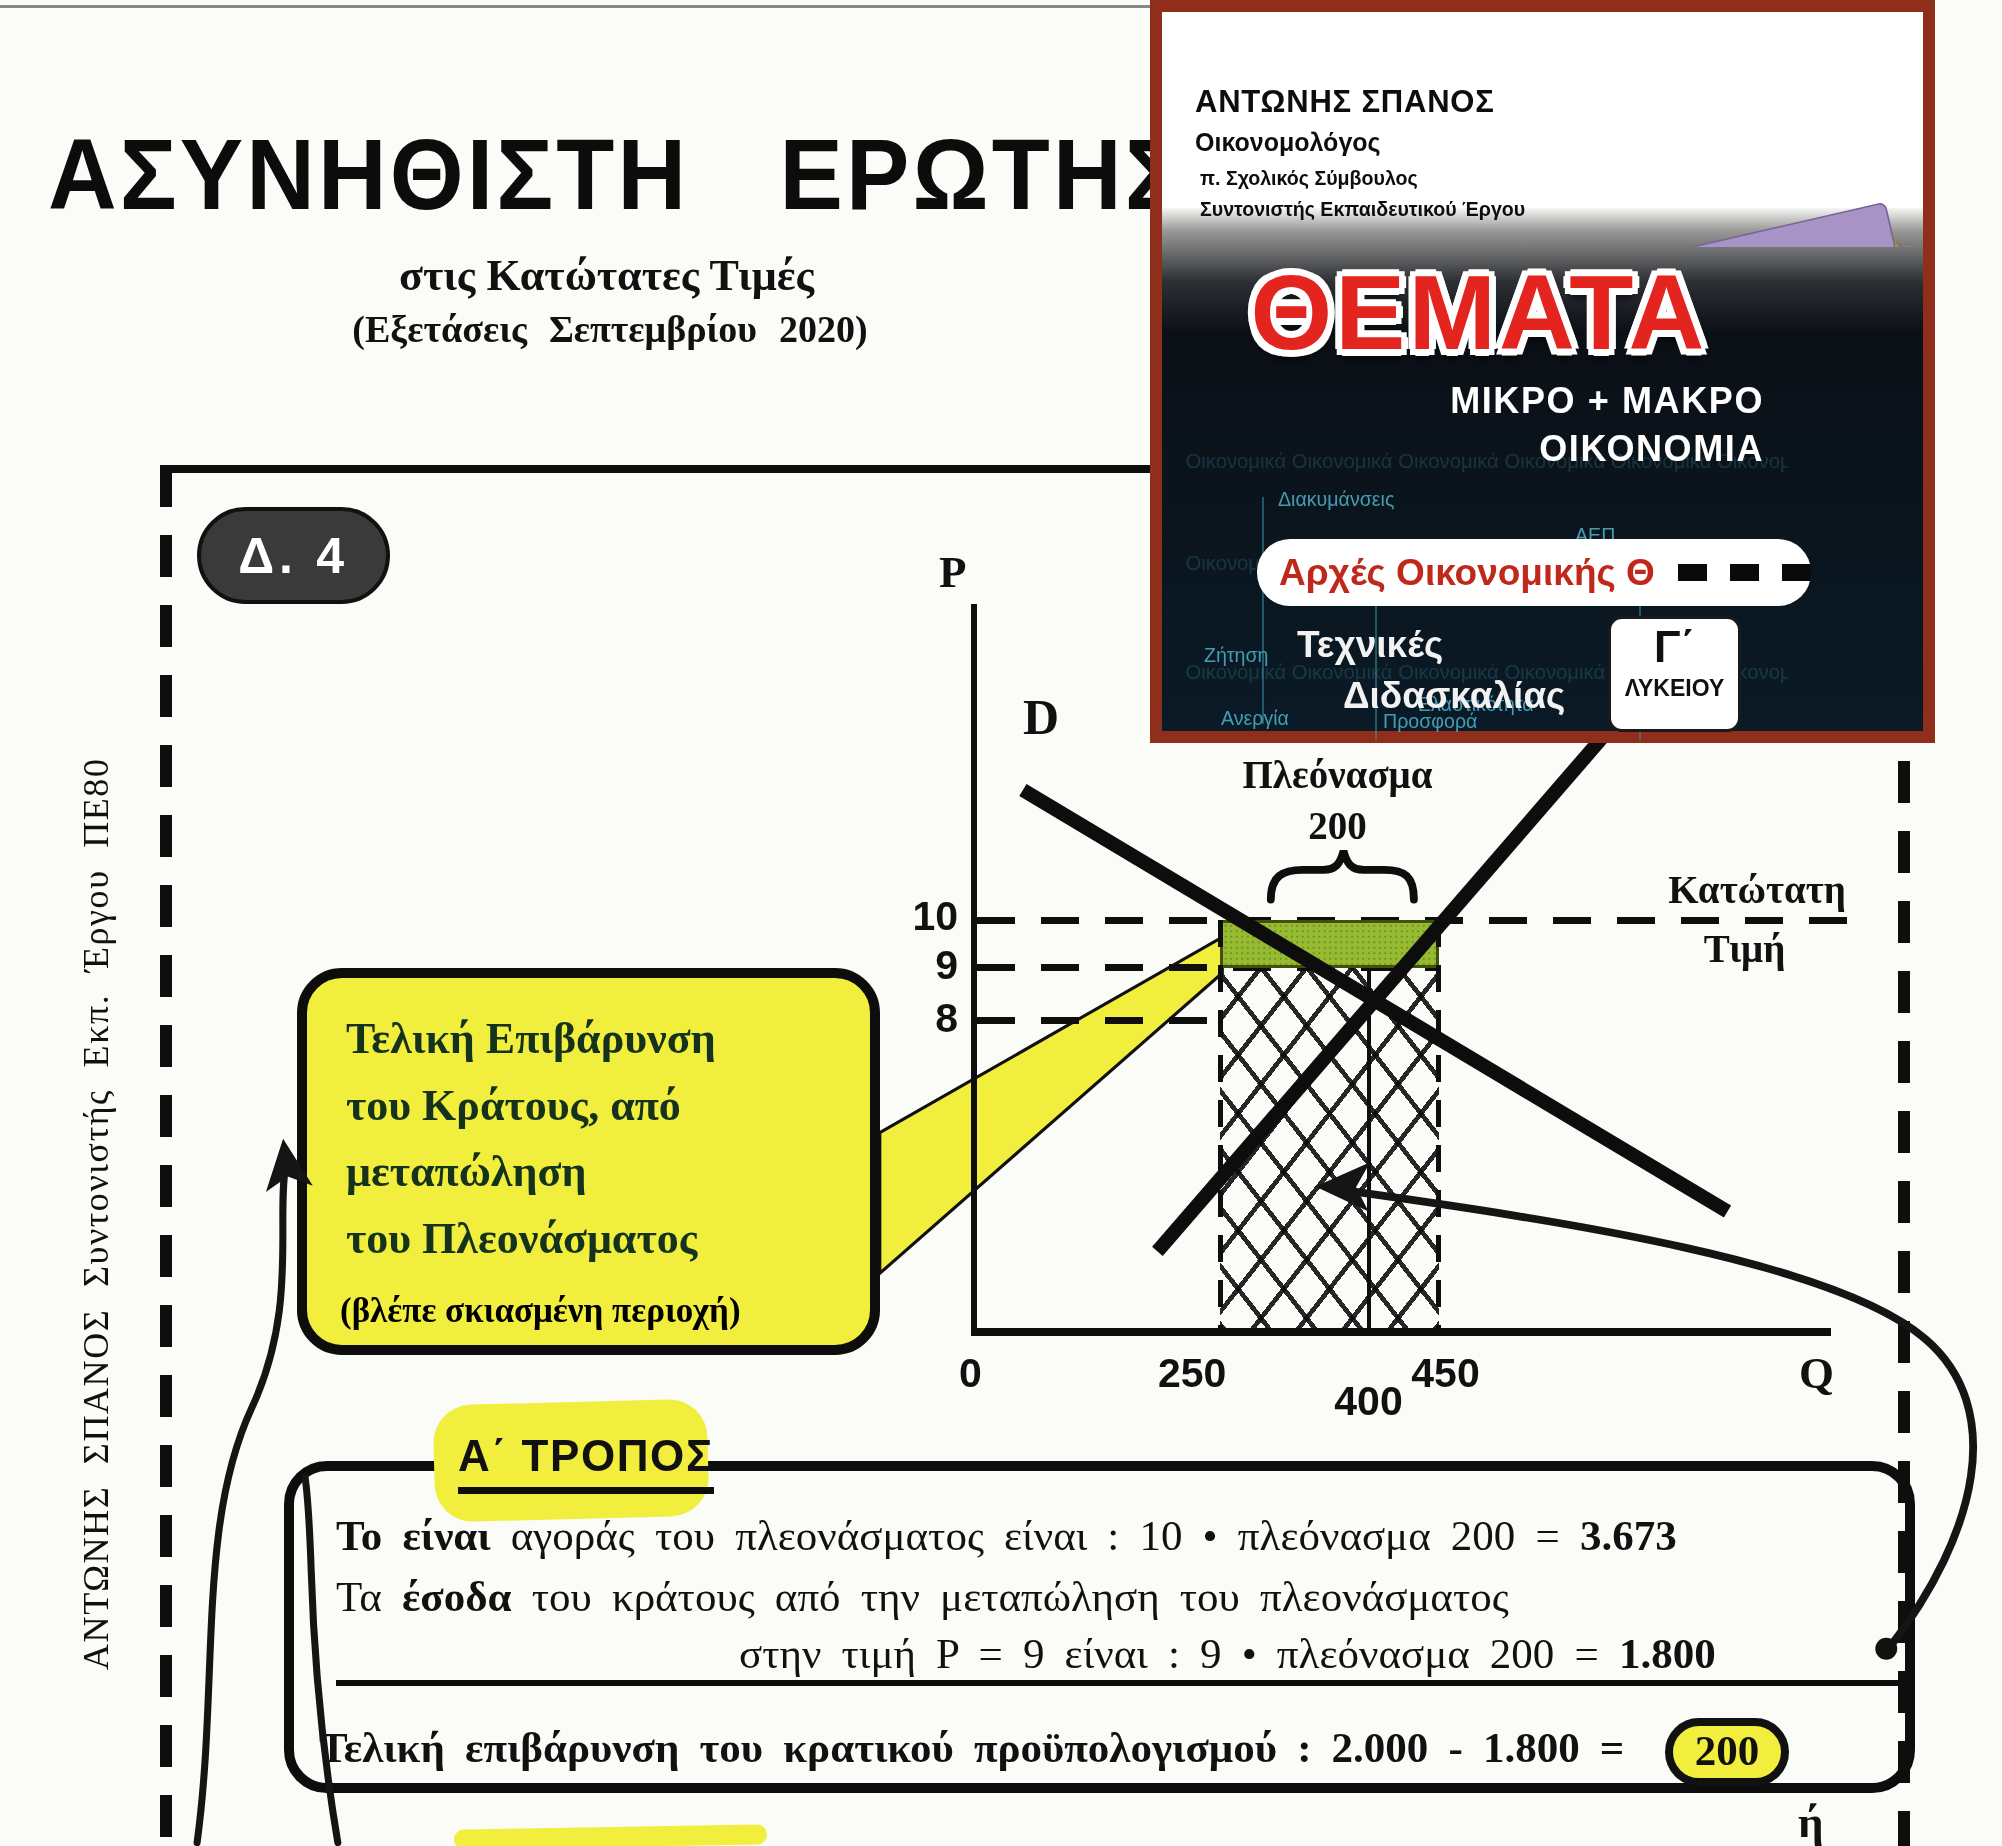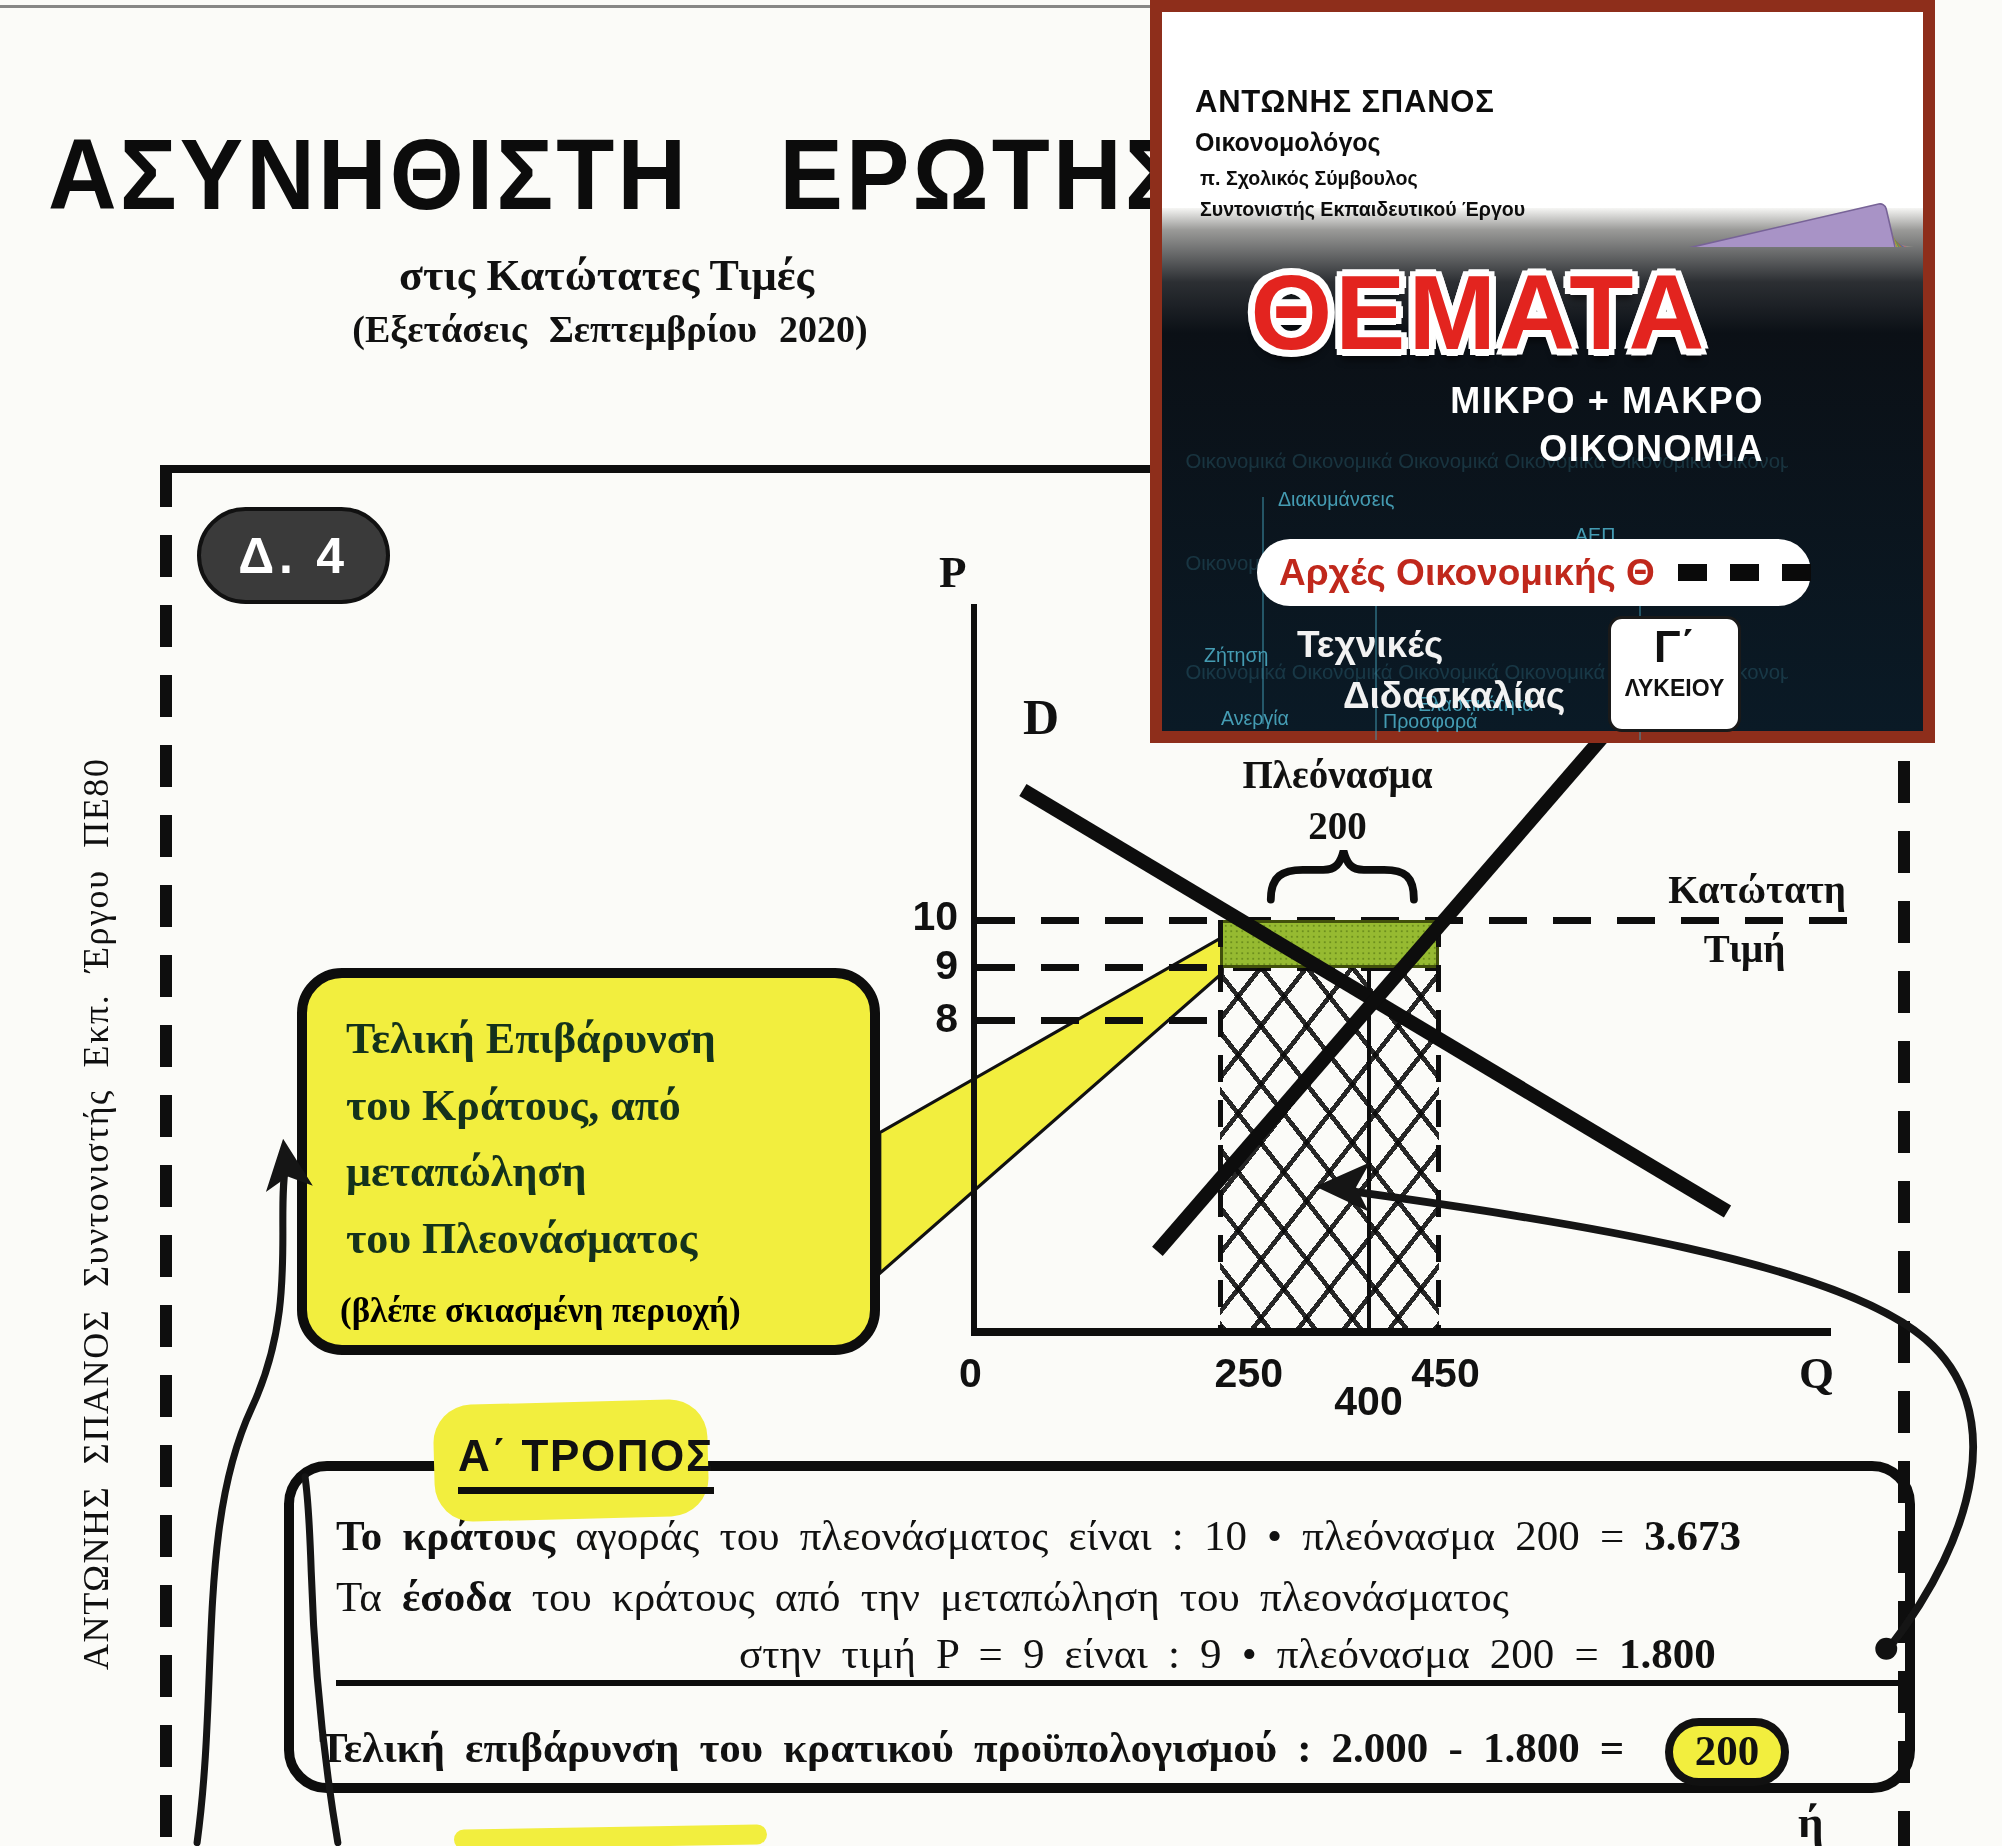--- a/index.html
+++ b/index.html
@@ -103,21 +103,21 @@
 
   <div class="abs dashh" style="left:977px;top:917px;width:896px;z-index:4;"></div>
   <div class="abs dashh" style="left:977px;top:964px;width:462px;z-index:4;"></div>
   <div class="abs dashh" style="left:977px;top:1017px;width:246px;z-index:4;"></div>
 
   <div class="abs ticklabel" style="left:872px;top:893px;width:86px;text-align:right;z-index:5;">10</div>
   <div class="abs ticklabel" style="left:872px;top:942px;width:86px;text-align:right;z-index:5;">9</div>
   <div class="abs ticklabel" style="left:872px;top:995px;width:86px;text-align:right;z-index:5;">8</div>
 
   <div class="abs ticklabel" style="left:943px;top:1350px;width:55px;text-align:center;z-index:5;">0</div>
-  <div class="abs ticklabel" style="left:1158px;top:1350px;width:125px;text-align:right;z-index:5;">250</div>
+  <div class="abs ticklabel" style="left:1158px;top:1350px;width:125px;text-align:left;z-index:5;">250</div>
   <div class="abs ticklabel" style="left:1306px;top:1350px;width:125px;text-align:center;z-index:5;margin-top:28px;">400</div>
   <div class="abs ticklabel" style="left:1383px;top:1350px;width:125px;text-align:center;z-index:5;">450</div>
 
   <div class="abs hatch" style="left:1220px;top:967px;width:219px;height:361px;z-index:4;"></div>
   <div class="abs greenband" style="left:1220px;top:920px;width:219px;height:48px;z-index:4;"></div>
   <div class="abs dashvert" style="left:1218px;top:920px;height:408px;z-index:5;"></div>
   <div class="abs dashvert" style="left:1436px;top:920px;height:408px;z-index:5;"></div>
   <div class="abs" style="left:1367px;top:970px;width:3.9px;height:358px;background:#0e0e0e;z-index:5;"></div>
 
   <div class="abs curvelabel" style="left:1023px;top:688px;z-index:6;">D</div>
@@ -147,21 +147,21 @@
     <div class="abs callout-line" style="left:39px;top:168px;">μεταπώληση</div>
     <div class="abs callout-line" style="left:39px;top:235px;">του Πλεονάσματος</div>
     <div class="abs callout-note" style="left:33px;top:313px;">(βλέπε σκιασμένη περιοχή)</div>
   </div>
 
   <div class="abs methodbox" style="left:284px;top:1461px;width:1631px;height:332px;z-index:7;"></div>
   <div class="abs heading-blob" style="left:434px;top:1402px;width:274px;height:117px;z-index:9;"></div>
   <div class="abs heading-text sans" style="left:458px;top:1431px;z-index:9;">Α΄ ΤΡΟΠΟΣ</div>
 
   <div class="abs mline" style="left:336px;top:1511px;z-index:8;">
-    <span class="b">Το κράτους</span><span> αγοράς του πλεονάσματος  είναι : 10 • πλεόνασμα 200 = </span><span class="b">3.673</span>
+    <span class="b">Το είναι</span><span> αγοράς του πλεονάσματος  είναι : 10 • πλεόνασμα 200 = </span><span class="b">3.673</span>
   </div>
   <div class="abs mline" style="left:336px;top:1572px;z-index:8;">
     <span>Τα </span><span class="b">έσοδα</span><span> του κράτους από την μεταπώληση του πλεονάσματος</span>
   </div>
   <div class="abs mline" style="left:739px;top:1629px;z-index:8;">
     <span>στην τιμή P = 9 είναι :  9 • πλεόνασμα 200 = </span><span class="b">1.800</span>
   </div>
   <div class="abs rule" style="left:336px;top:1680px;width:1564px;z-index:8;"></div>
   <div class="abs mline" style="left:319px;top:1715px;z-index:10;">
     <span class="b">Τελική επιβάρυνση του κρατικού προϋπολογισμού :  2.000 - 1.800 = </span><span class="result-pill">200</span>

